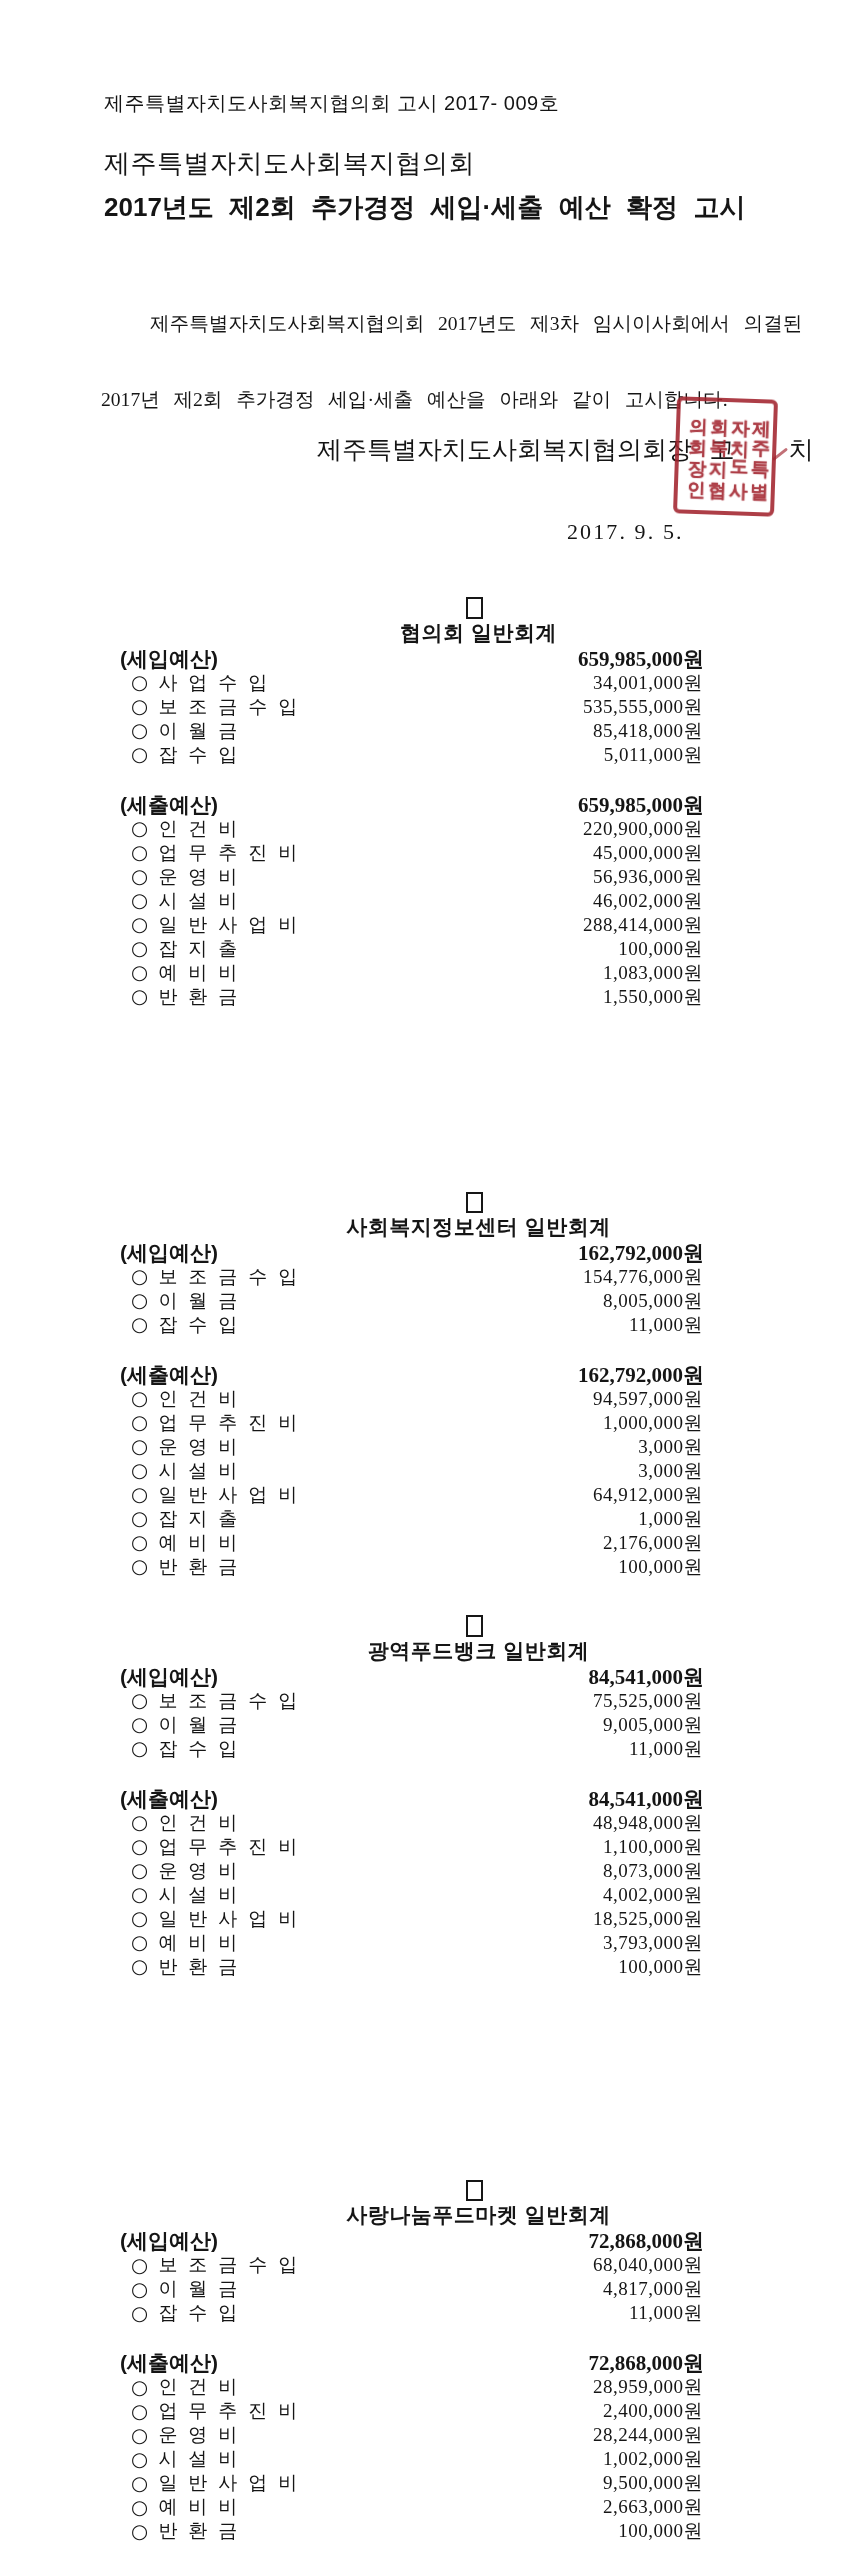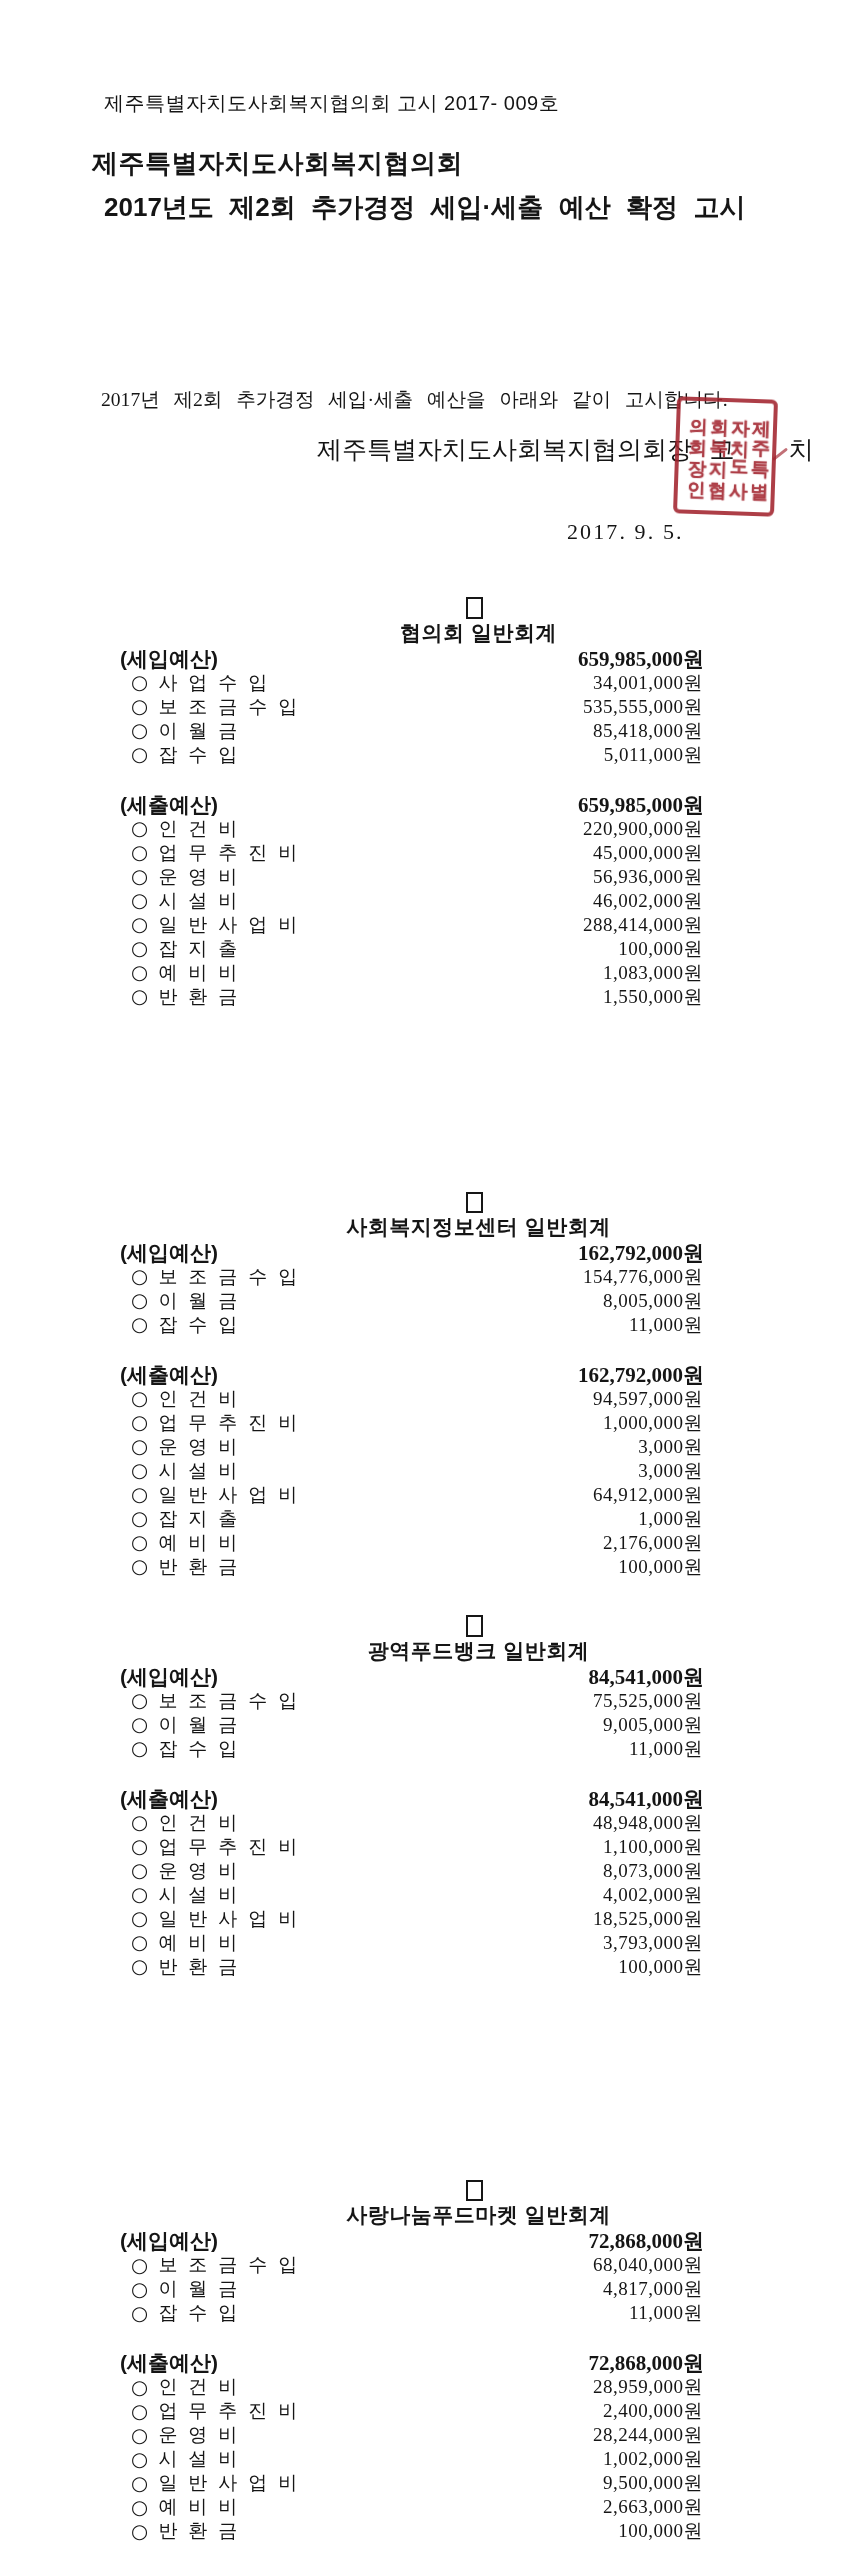--- a/index.html
+++ b/index.html
@@ -13,22 +13,22 @@
     overflow:hidden;
   }
   
   .notice-no{
     position:absolute;left:104px;top:81px;
     font-size:20px;letter-spacing:0.5px;white-space:nowrap;
     font-family:"Liberation Sans","DejaVu Sans",sans-serif;
     margin-top:9px;
   }
   .doc-title-1{
-    position:absolute;left:92px;top:146px;
-    font-size:26px;font-weight:bold;letter-spacing:0.5px;white-space:nowrap;
+    position:absolute;left:104px;top:146px;
+    font-size:26px;font-weight:normal;letter-spacing:0.5px;white-space:nowrap;
     font-family:"Liberation Sans","DejaVu Sans",sans-serif;
   }
   .doc-title-2{
     position:absolute;left:104px;top:190px;
     font-size:26px;font-weight:bold;word-spacing:8.2px;white-space:nowrap;
     font-family:"Liberation Sans","DejaVu Sans",sans-serif;
   }
   .body-line{
     position:absolute;left:101px;width:665px;
     font-size:19.6px;word-spacing:8.8px;white-space:nowrap;
@@ -108,20 +108,21 @@
 </head>
 <body>
 
 <div class="page">
 
   <div class="notice-no">제주특별자치도사회복지협의회 고시 2017- 009호</div>
 
   <div class="doc-title-1">제주특별자치도사회복지협의회</div>
   <div class="doc-title-2">2017년도 제2회 추가경정 세입·세출 예산 확정 고시</div>
 
+  <div class="body-line body-line-1">제주특별자치도사회복지협의회 2017년도 제3차 임시이사회에서 의결된</div>
   <div class="body-line body-line-2">2017년 제2회 추가경정 세입·세출 예산을 아래와 같이 고시합니다.</div>
 
   <div class="signature-line">
     <span>제주특별자치도사회복지협의회장</span><span class="signer-name">고 치 환</span>
   </div>
 
   <div class="seal" style="color: rgb(162, 36, 46);">제주특별자치도사회복지협의회장인</div>
   <div class="seal-smudge" style="background: rgb(162, 36, 46);"></div>
 
   <div class="date-line">2017.  9.  5.</div>

